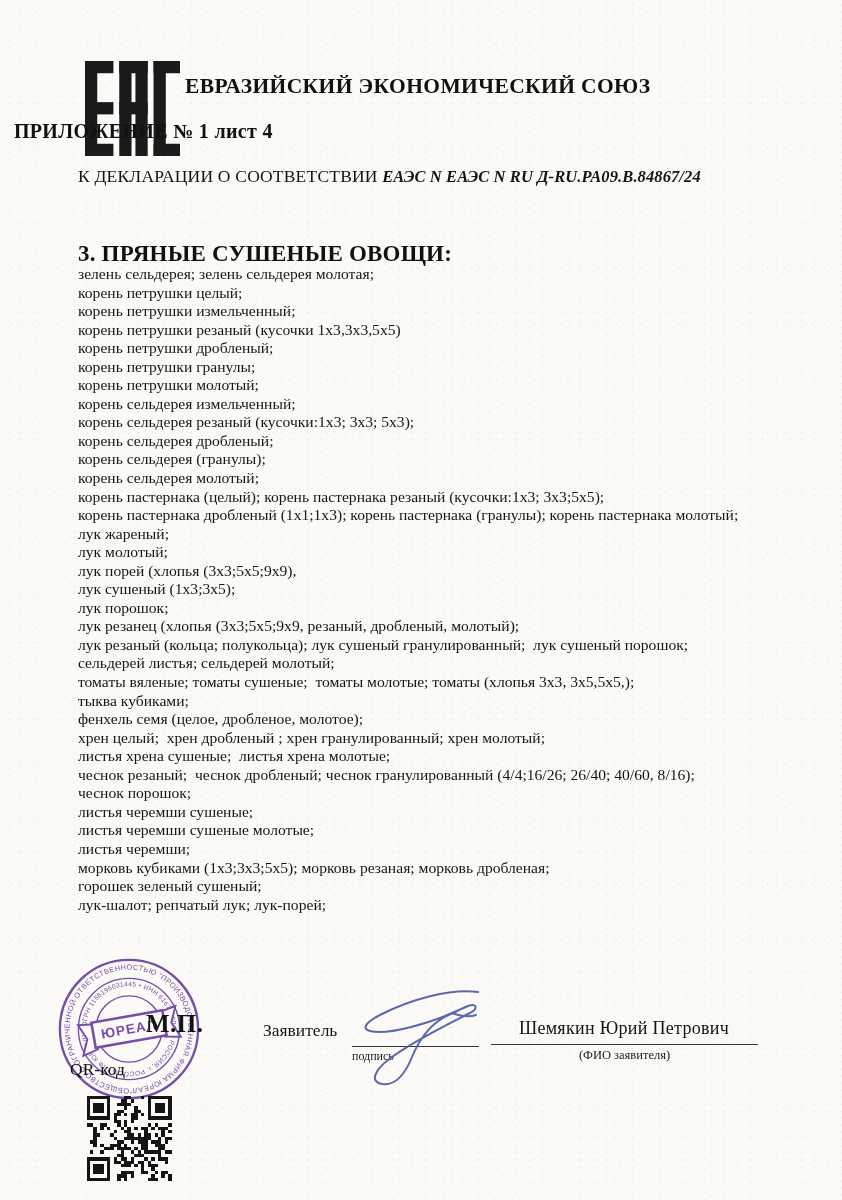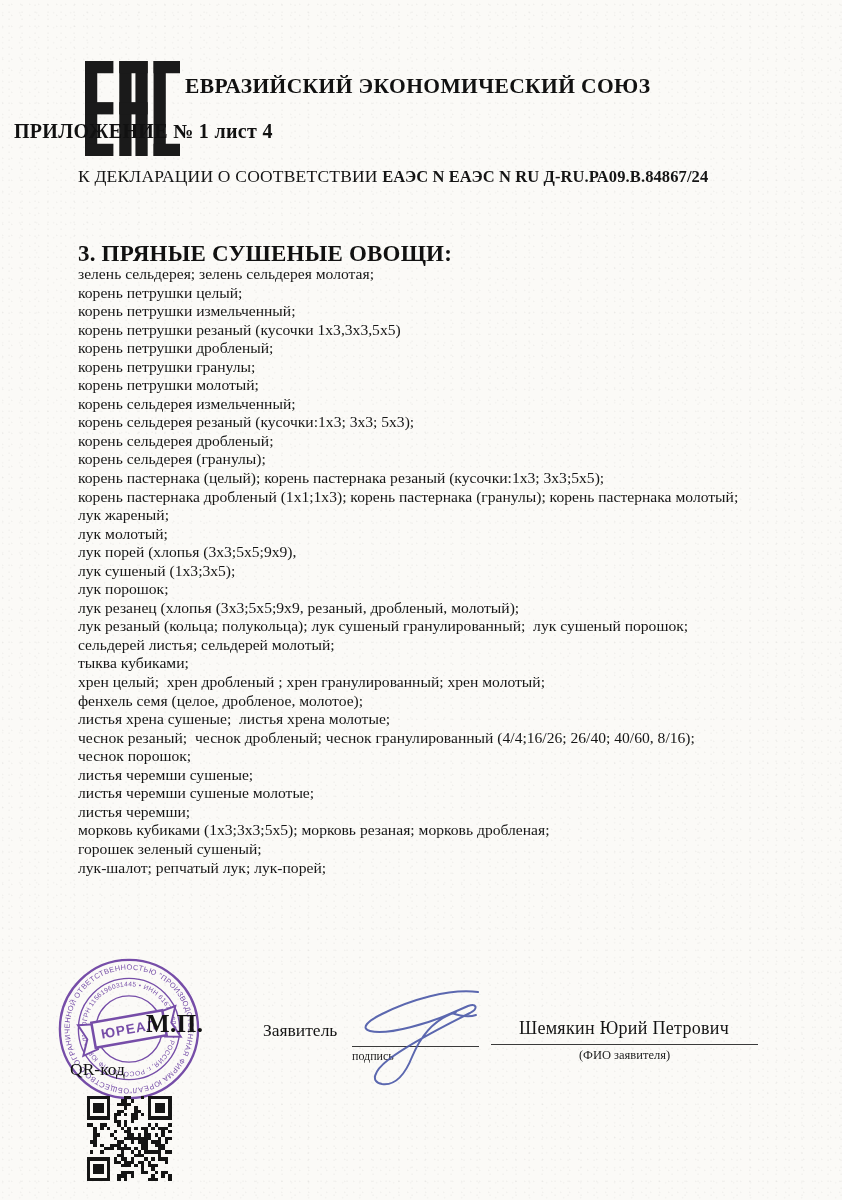--- a/index.html
+++ b/index.html
@@ -26,21 +26,21 @@
     font-size:21.5px;font-weight:bold;letter-spacing:0.4px;color:#111;
   }
   .appendix-title{
     position:absolute;left:0;top:120px;width:842px;text-align:left;
     font-size:20px;font-weight:bold;color:#111;letter-spacing:0.3px;padding-left:14px;
   }
   .decl-line{
     position:absolute;left:78px;top:166px;width:710px;
     font-size:17.5px;color:#151515;letter-spacing:0.2px;
   }
-  .decl-line b{font-size:16.5px;letter-spacing:0.1px;}
+  .decl-line b{font-size:16.5px;letter-spacing:0.1px;font-style:italic;}
   
   .section-title{
     position:absolute;left:78px;top:241px;
     font-size:23px;font-weight:bold;color:#111;letter-spacing:0.2px;
   }
   .product-list{
     position:absolute;left:78px;top:265px;width:694px;
     font-size:15.6px;line-height:18.55px;color:#161616;
   }
   .list-line{white-space:pre-wrap;}
@@ -92,33 +92,35 @@
       <div class="list-line">корень петрушки целый;</div>
       <div class="list-line">корень петрушки измельченный;</div>
       <div class="list-line">корень петрушки резаный (кусочки 1х3,3х3,5х5)</div>
       <div class="list-line">корень петрушки дробленый;</div>
       <div class="list-line">корень петрушки гранулы;</div>
       <div class="list-line">корень петрушки молотый;</div>
       <div class="list-line">корень сельдерея измельченный;</div>
       <div class="list-line">корень сельдерея резаный (кусочки:1х3; 3х3; 5х3);</div>
       <div class="list-line">корень сельдерея дробленый;</div>
       <div class="list-line">корень сельдерея (гранулы);</div>
+      <div class="list-line">корень сельдерея молотый;</div>
       <div class="list-line">корень пастернака (целый); корень пастернака резаный (кусочки:1х3; 3х3;5х5);</div>
       <div class="list-line">корень пастернака дробленый (1х1;1х3); корень пастернака (гранулы); корень пастернака молотый;</div>
       <div class="list-line">лук жареный;</div>
       <div class="list-line">лук молотый;</div>
       <div class="list-line">лук порей (хлопья (3х3;5х5;9х9),</div>
       <div class="list-line">лук сушеный (1х3;3х5);</div>
       <div class="list-line">лук порошок;</div>
       <div class="list-line">лук резанец (хлопья (3х3;5х5;9х9, резаный, дробленый, молотый);</div>
       <div class="list-line">лук резаный (кольца; полукольца); лук сушеный гранулированный;  лук сушеный порошок;</div>
       <div class="list-line">сельдерей листья; сельдерей молотый;</div>
+      <div class="list-line">томаты вяленые; томаты сушеные;  томаты молотые; томаты (хлопья 3х3, 3х5,5х5,);</div>
       <div class="list-line">тыква кубиками;</div>
+      <div class="list-line">фенхель семя (целое, дробленое, молотое);</div>
       <div class="list-line">хрен целый;  хрен дробленый ; хрен гранулированный; хрен молотый;</div>
-      <div class="list-line">фенхель семя (целое, дробленое, молотое);</div>
       <div class="list-line">листья хрена сушеные;  листья хрена молотые;</div>
       <div class="list-line">чеснок резаный;  чеснок дробленый; чеснок гранулированный (4/4;16/26; 26/40; 40/60, 8/16);</div>
       <div class="list-line">чеснок порошок;</div>
       <div class="list-line">листья черемши сушеные;</div>
       <div class="list-line">листья черемши сушеные молотые;</div>
       <div class="list-line">листья черемши;</div>
       <div class="list-line">морковь кубиками (1х3;3х3;5х5); морковь резаная; морковь дробленая;</div>
       <div class="list-line">горошек зеленый сушеный;</div>
       <div class="list-line">лук-шалот; репчатый лук; лук-порей;</div>
     </div>

